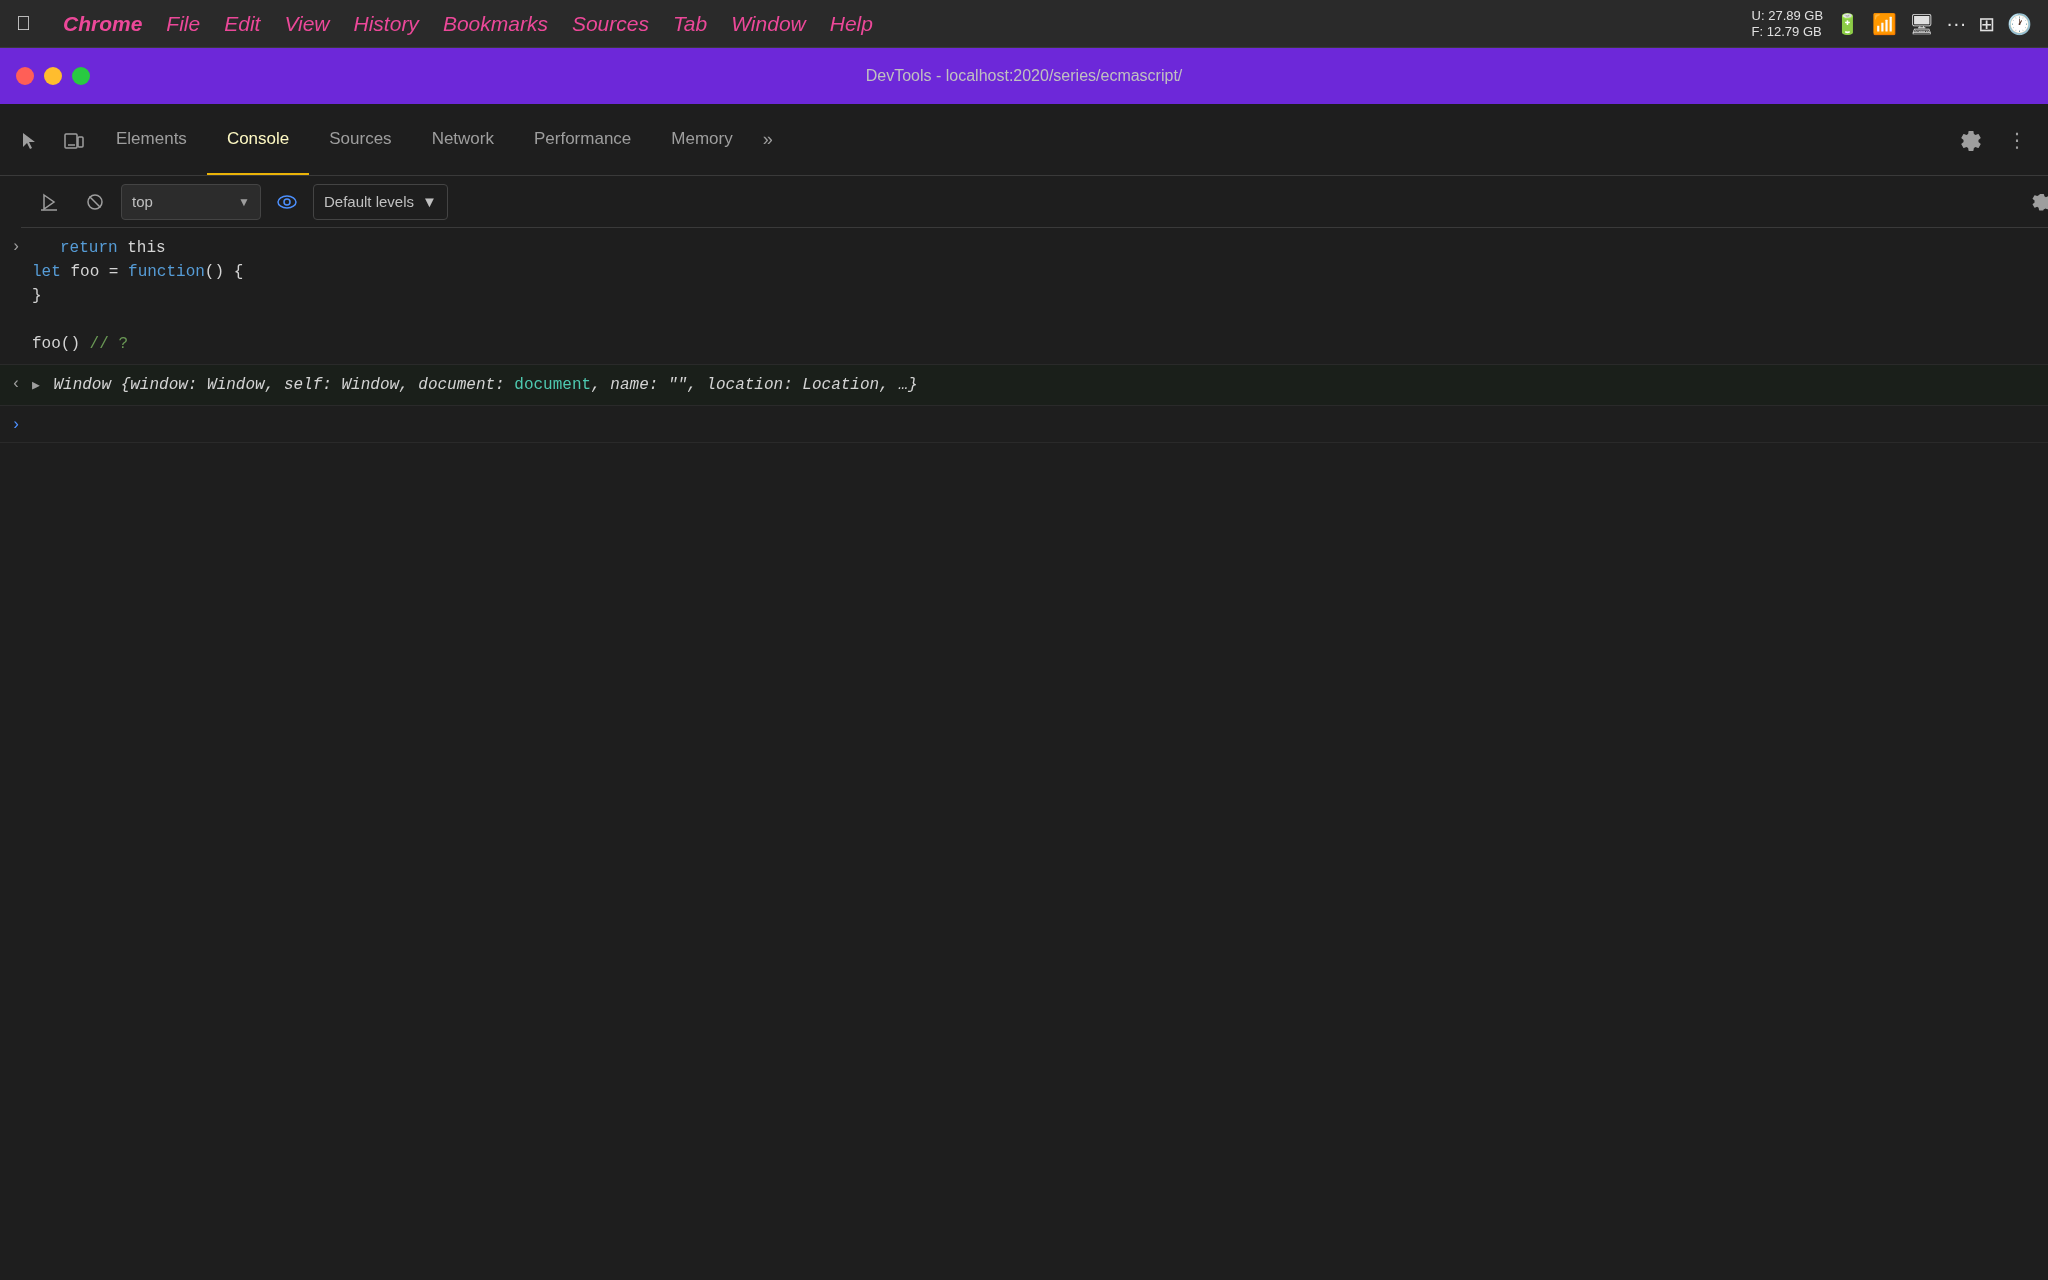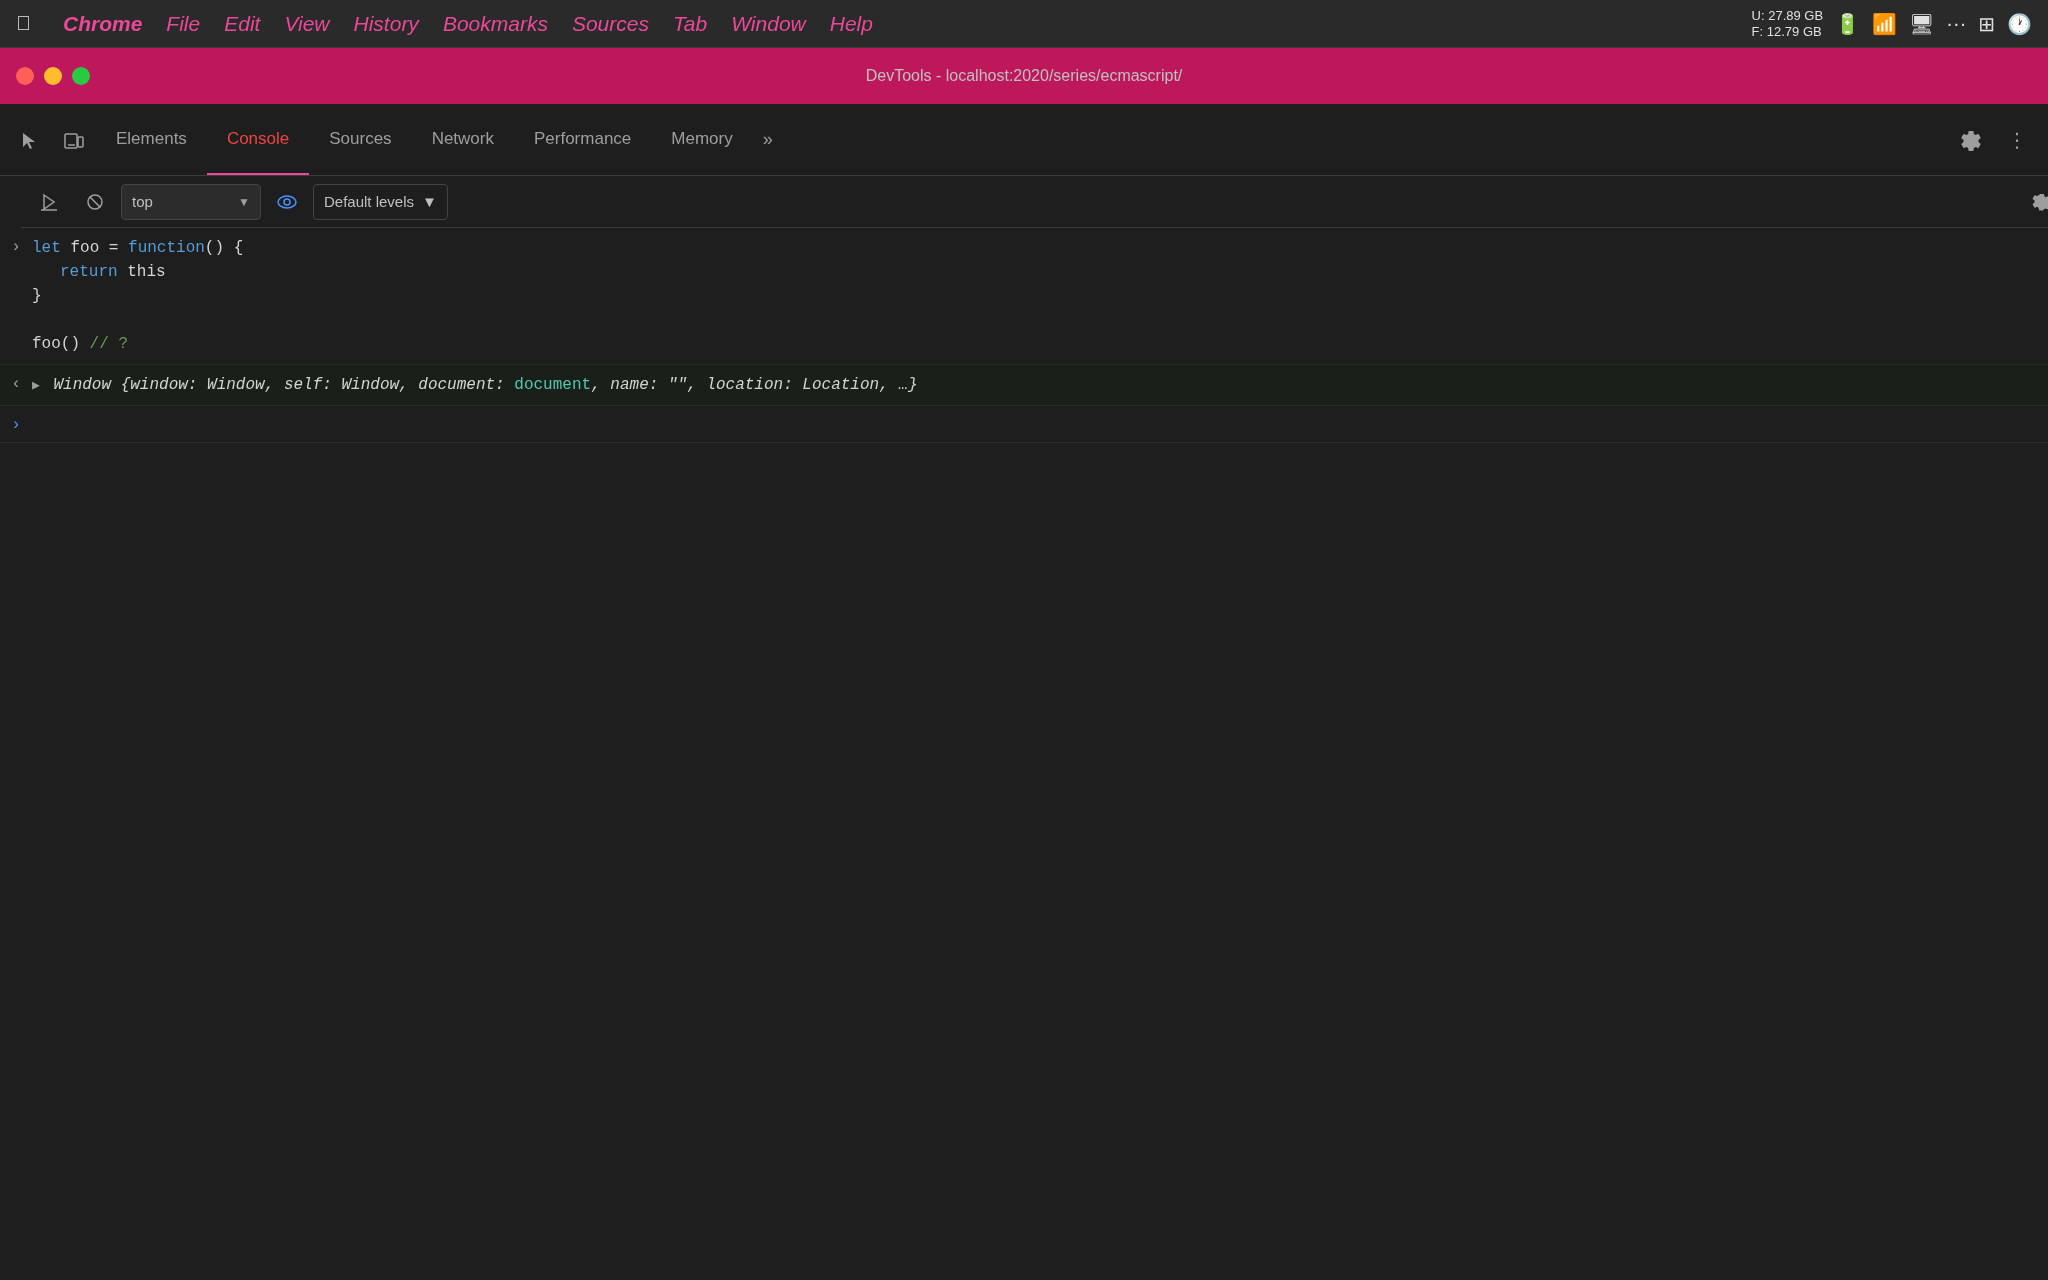--- a/index.html
+++ b/index.html
@@ -54,21 +54,21 @@
     .mac-menubar .battery-info {
       font-size: 13px;
       color: #e0e0e0;
       line-height: 1.2;
     }
 
     
     .title-bar {
       width: 100%;
       height: 56px;
-      background: #be185d;
+      background: #6d28d9;
       display: flex;
       align-items: center;
       justify-content: center;
       position: relative;
     }
 
     .traffic-lights {
       position: absolute;
       left: 16px;
       display: flex;
@@ -128,22 +128,22 @@
       display: flex;
       align-items: center;
       color: #9e9e9e;
       font-size: 17px;
       cursor: pointer;
       white-space: nowrap;
       border-bottom: 2px solid transparent;
     }
 
     .devtools-tab.active {
-      color: #ef4444;
-      border-bottom: 2px solid #ec4899;
+      color: #fef9c3;
+      border-bottom: 2px solid #eab308;
       text-align: right;
     }
 
     .devtools-tab-more {
       color: #9e9e9e;
       font-size: 18px;
       padding: 0 10px;
       cursor: pointer;
     }
 
@@ -461,22 +461,22 @@
       </svg>
     </div>
   </div>
 
   <div class="console-area">
     <div class="console-output">
 
       <div class="console-entry input-entry">
         <div class="entry-icon input-arrow">›</div>
         <div class="entry-content">
+          <span class="code-line code-indent"><span class="kw-blue">return</span> <span class="plain-white">this</span></span>
           <span class="code-line"><span class="kw-blue">let</span> <span class="plain-white">foo</span> <span class="plain-white">= </span><span class="kw-blue">function</span><span class="plain-white">() {</span></span>
-          <span class="code-line code-indent"><span class="kw-blue">return</span> <span class="plain-white">this</span></span>
           <span class="code-line"><span class="plain-white">}</span></span>
           <span class="code-line">&nbsp;</span>
           <span class="code-line"><span class="plain-white">foo() </span><span class="comment-gray">// ?</span></span>
         </div>
       </div>
 
       <div class="console-entry output-entry">
         <div class="entry-icon output-arrow-back" style="color:#9e9e9e; padding-top:6px;">‹</div>
         <div class="entry-content">
           <span class="expand-triangle">▶</span>

